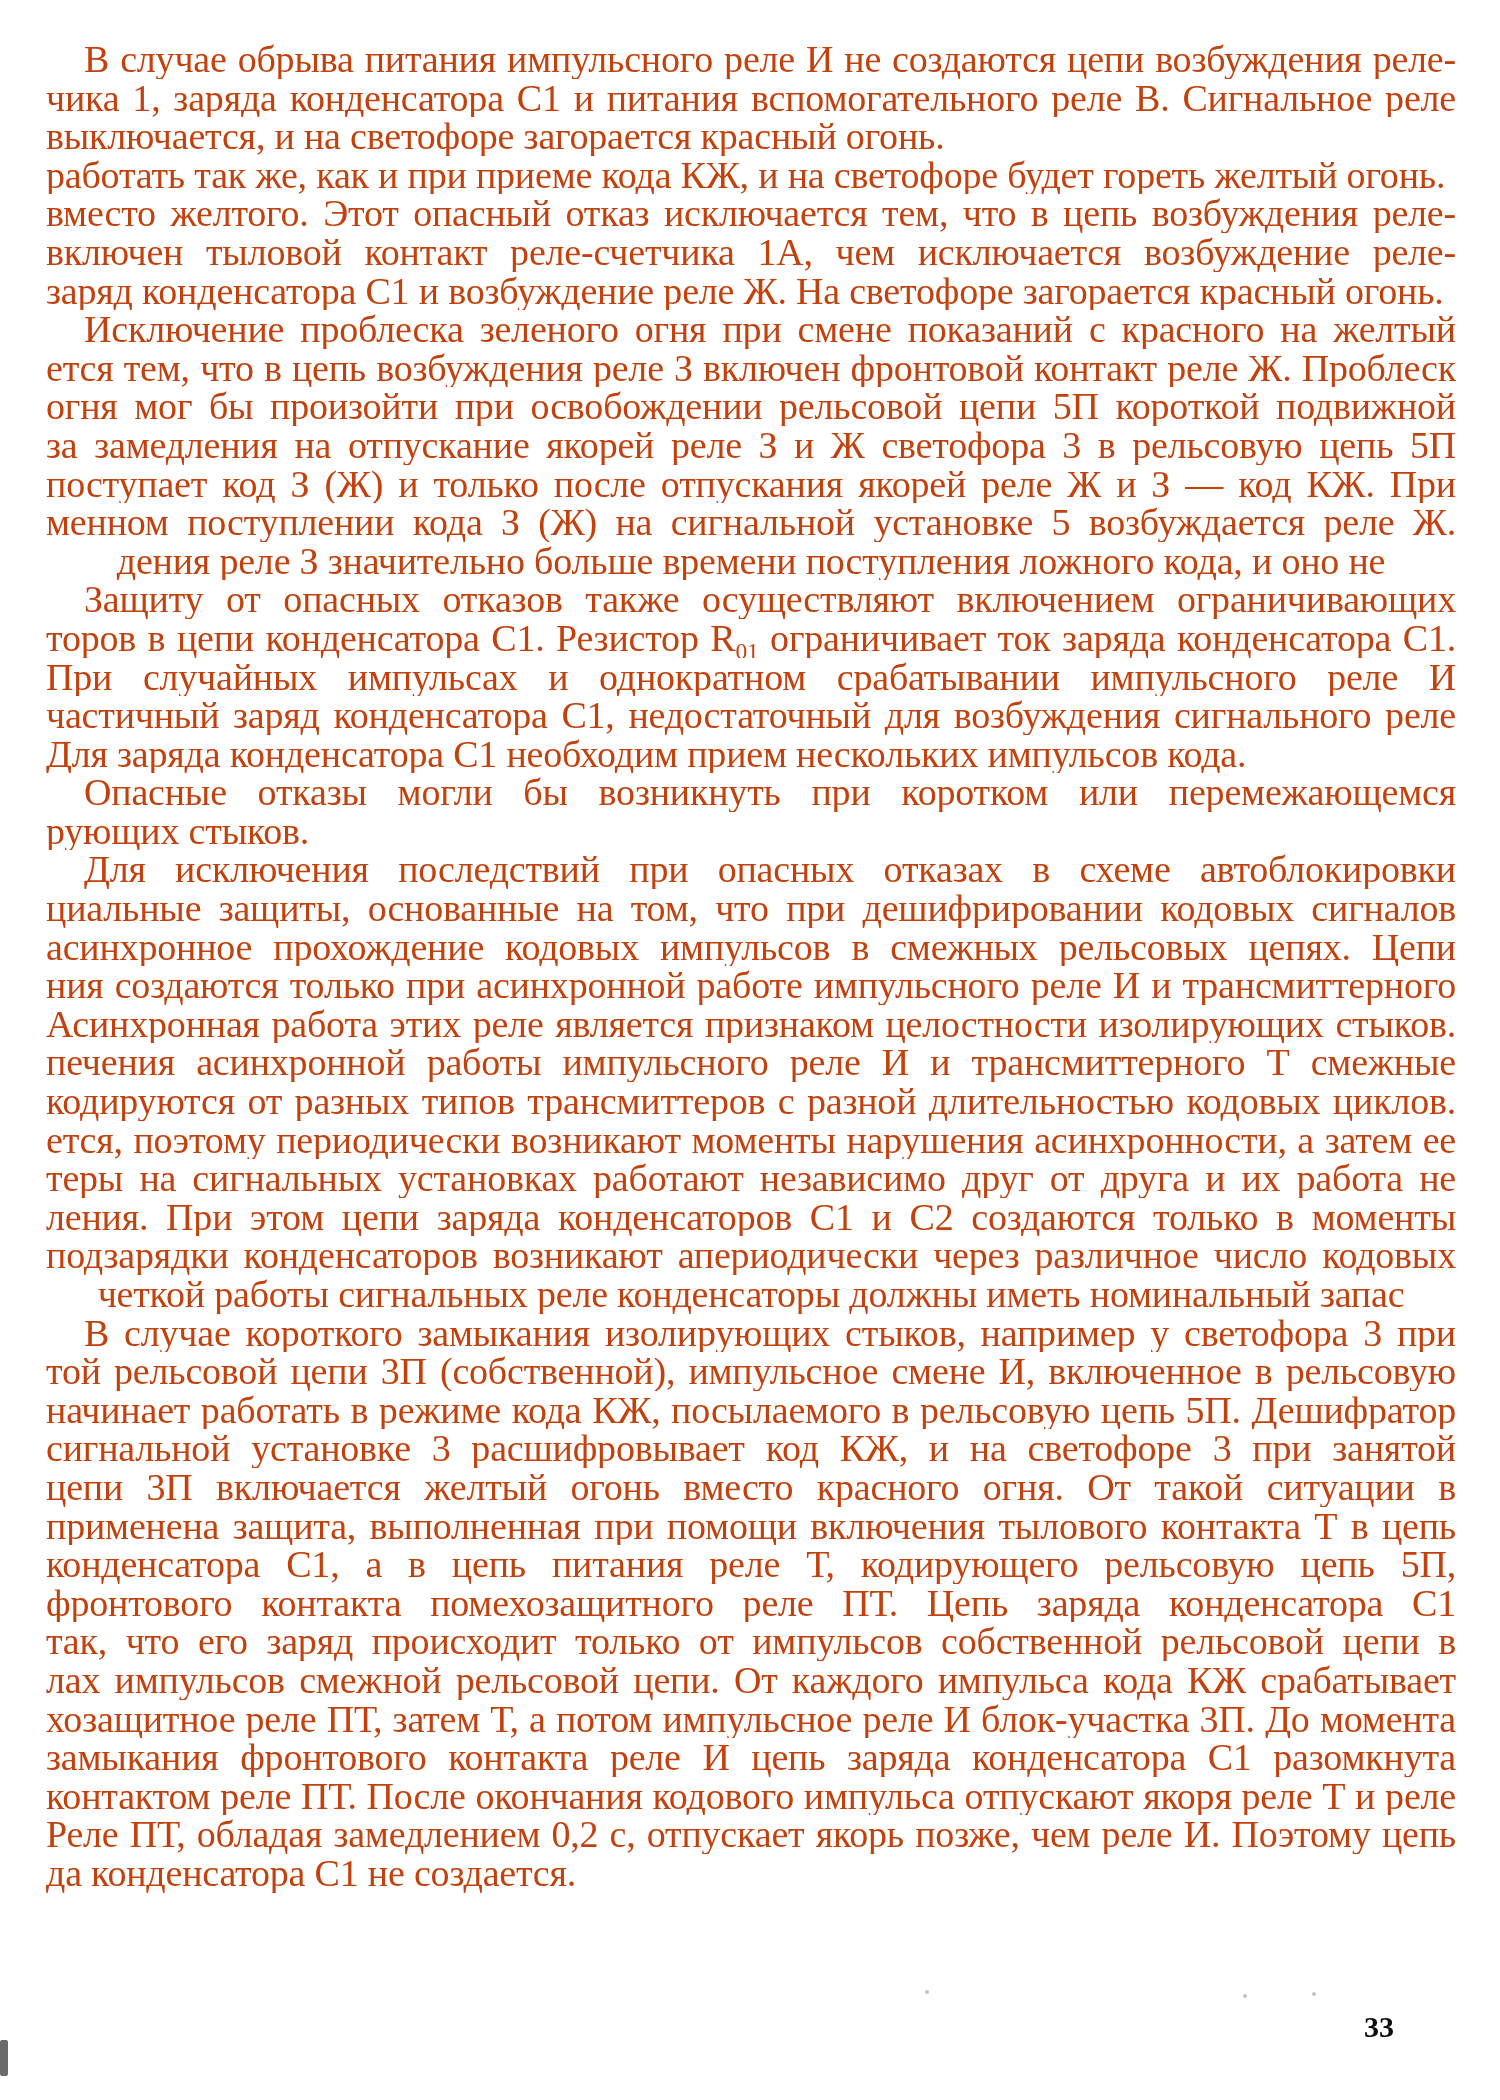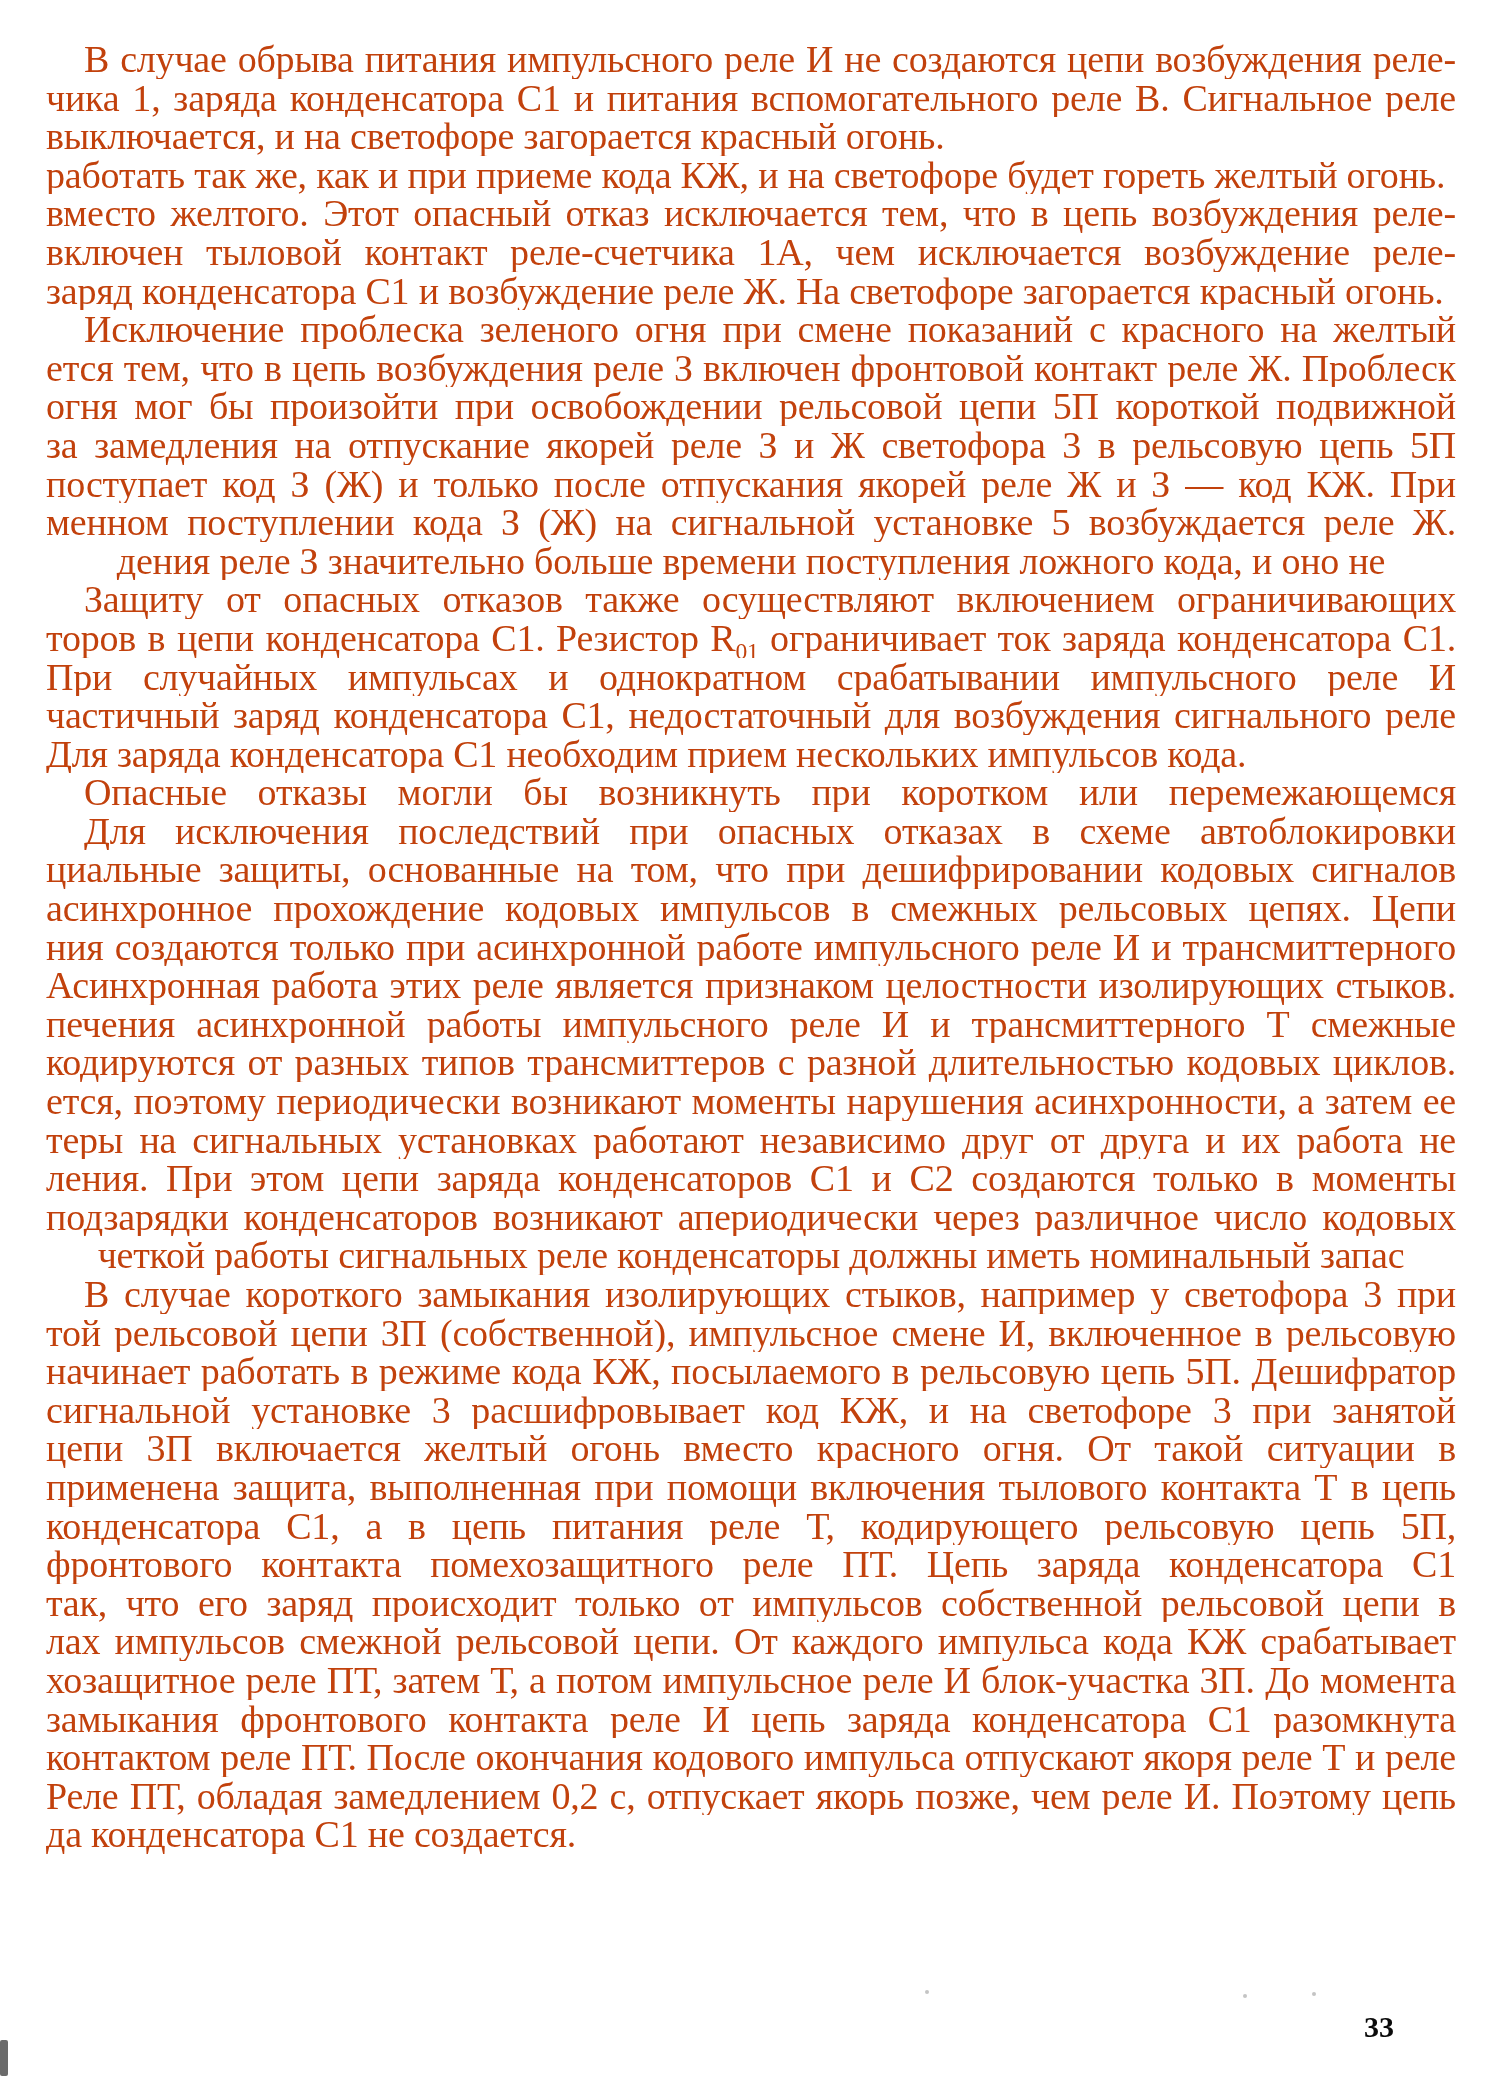--- a/index.html
+++ b/index.html
@@ -92,20 +92,21 @@
       <div class="line"><span>за замедления на отпускание якорей реле З и Ж светофора 3 в рельсовую цепь 5П сначала</span></div>
       <div class="line"><span>поступает код З (Ж) и только после отпускания якорей реле Ж и З — код КЖ. При кратковре-</span></div>
       <div class="line"><span>менном поступлении кода З (Ж) на сигнальной установке 5 возбуждается реле Ж. Время возбуж-</span></div>
       <div class="line lastline"><span>дения реле З значительно больше времени поступления ложного кода, и оно не сработает.</span></div>
       <div class="line firstline"><span>Защиту от опасных отказов также осуществляют включением ограничивающих резис-</span></div>
       <div class="line"><span>торов в цепи конденсатора С1. Резистор R</span><sub>01</sub><span> ограничивает ток заряда конденсатора С1.</span></div>
       <div class="line"><span>При случайных импульсах и однократном срабатывании импульсного реле И происходит</span></div>
       <div class="line"><span>частичный заряд конденсатора С1, недостаточный для возбуждения сигнального реле Ж.</span></div>
       <div class="line lastline"><span>Для заряда конденсатора С1 необходим прием нескольких импульсов кода.</span></div>
       <div class="line firstline"><span>Опасные отказы могли бы возникнуть при коротком или перемежающемся замыкании изоли-</span></div>
+      <div class="line lastline"><span>рующих стыков.</span></div>
       <div class="line firstline"><span>Для исключения последствий при опасных отказах в схеме автоблокировки применяются спе-</span></div>
       <div class="line"><span>циальные защиты, основанные на том, что при дешифрировании кодовых сигналов проверяется</span></div>
       <div class="line"><span>асинхронное прохождение кодовых импульсов в смежных рельсовых цепях. Цепи дешифрирова-</span></div>
       <div class="line"><span>ния создаются только при асинхронной работе импульсного реле И и трансмиттерного реле Т.</span></div>
       <div class="line"><span>Асинхронная работа этих реле является признаком целостности изолирующих стыков. Для обес-</span></div>
       <div class="line"><span>печения асинхронной работы импульсного реле И и трансмиттерного Т смежные рельсовые цепи</span></div>
       <div class="line"><span>кодируются от разных типов трансмиттеров с разной длительностью кодовых циклов. Трансмит-</span></div>
       <div class="line"><span>ется, поэтому периодически возникают моменты нарушения асинхронности, а затем ее восстанов-</span></div>
       <div class="line"><span>теры на сигнальных установках работают независимо друг от друга и их работа не синхронизиру-</span></div>
       <div class="line"><span>ления. При этом цепи заряда конденсаторов С1 и С2 создаются только в моменты полной</span></div>

